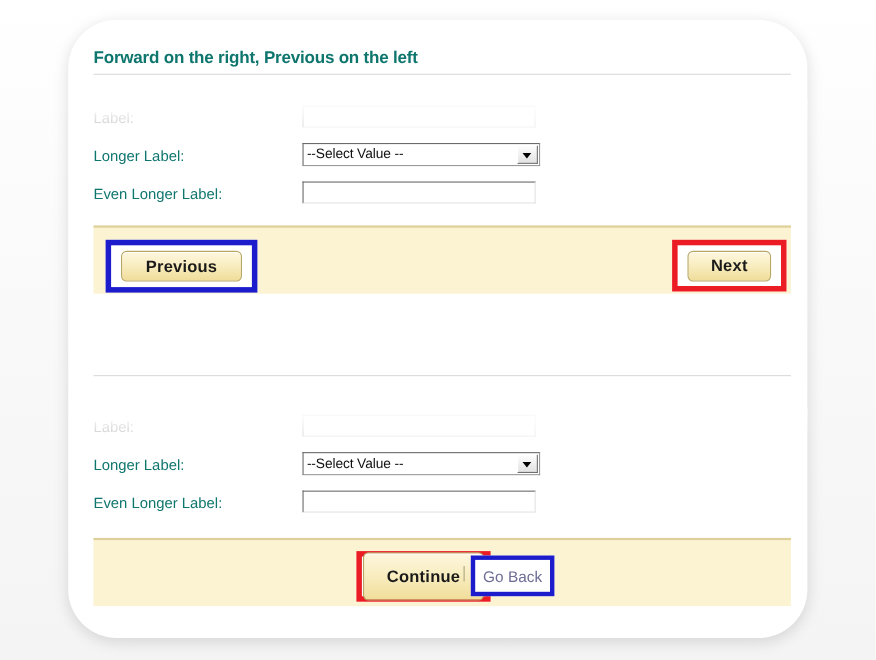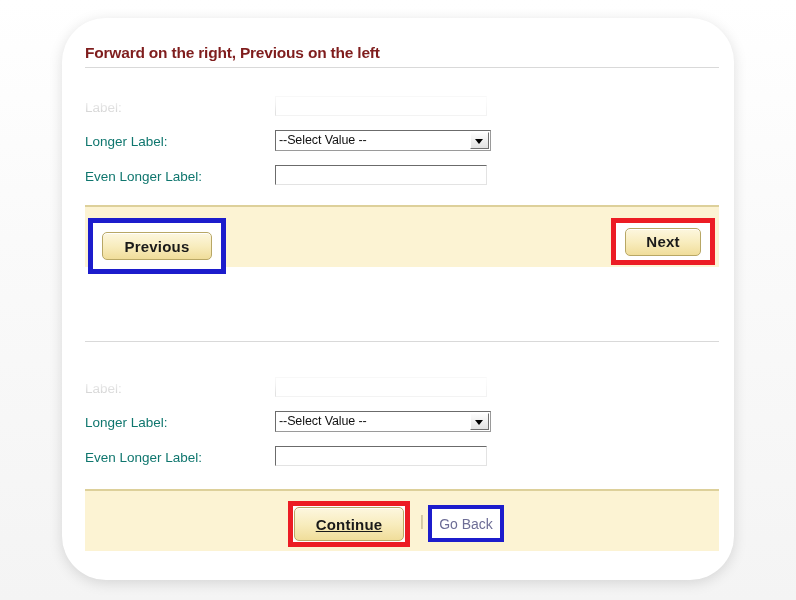--- a/index.html
+++ b/index.html
@@ -36,21 +36,21 @@
     overflow: hidden;
   }
 
   
   .section-head {
     position: absolute;
     left: 23px;
     width: 634px;
     font-size: 15.5px;
     font-weight: bold;
-    color: #7f1d1d;
+    color: #0f766e;
     letter-spacing: -0.2px;
     white-space: nowrap;
   }
   .rule {
     position: absolute;
     left: 23px;
     width: 634px;
     height: 1px;
     background: #d9d9d9;
   }
@@ -173,21 +173,21 @@
     padding: 0;
   }
 
   
   .hl {
     position: absolute;
     box-sizing: border-box;
     border-style: solid;
     background: #ffffff;
   }
-  .hl.red  { border-color: #ec1c24; }
+  .hl.red  { border-color: #ec1c24; margin-left: 36px; }
   .hl.blue { border-color: #1c1ccc; }
 
   .hl-inner {
     position: absolute;
     left: 0; top: 0;
     width: 100%; height: 100%;
     display: flex;
     align-items: center;
     justify-content: center;
   }
@@ -240,21 +240,21 @@
       <div class="frow" style="margin-top:5px;">
         <span class="flabel">Even Longer Label:</span>
         <span class="fctrl">
           <input class="txt" type="text" value="" style="">
         </span>
       </div>
     </div>
 
     <div class="actionbar" style="top:187px; height:60px;">
 
-      <div class="hl blue" style="left:3px; top:11px; width:138px; height:56px; border-width:5px;">
+      <div class="hl blue" style="left:11px; top:11px; width:138px; height:48px; border-width:5px;">
         <div class="hl-inner">
           <button class="btn" style="width:110px; height:28px;">Previous</button>
         </div>
       </div>
 
       <div class="hl red" style="right:4px; top:11px; width:104px; height:47px; border-width:5px;">
         <div class="hl-inner">
           <button class="btn" style="width:76px; height:28px;">Next</button>
         </div>
       </div>
@@ -289,21 +289,21 @@
         <span class="fctrl">
           <input class="txt" type="text" value="" style="">
         </span>
       </div>
     </div>
 
     <div class="actionbar" style="top:471px; height:60px;">
 
       <div class="hl red" style="left:203px; top:10px; width:122px; height:46px; border-width:5px;">
         <div class="hl-inner">
-          <button class="btn" style="width:110px; height:34px;text-decoration:underline;">Continue</button>
+          <button class="btn" style="width:110px; height:44px;">Continue</button>
         </div>
       </div>
 
       <span class="divider-pipe" style="left:335px; top:21px;">|</span>
 
       <div class="hl blue" style="left:343px; top:14px; width:76px; height:37px; border-width:4px;">
         <div class="hl-inner">
           <a href="#" class="link">Go Back</a>
         </div>
       </div>

